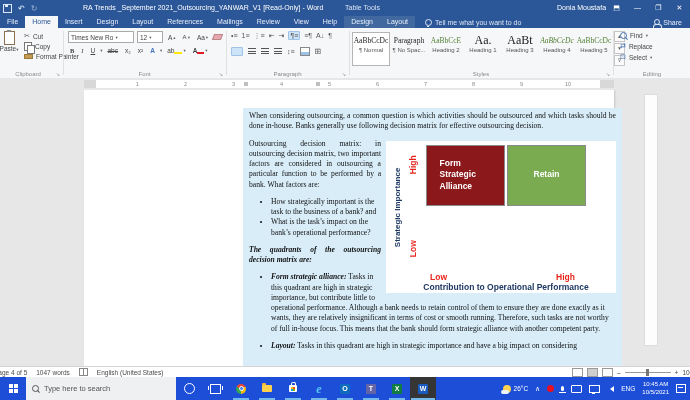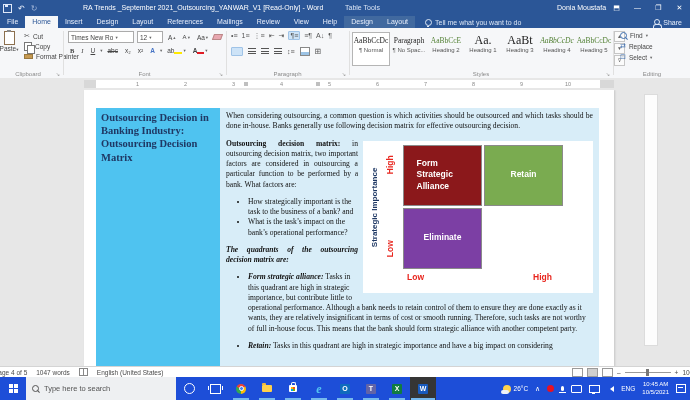--- a/index.html
+++ b/index.html
@@ -65,26 +65,26 @@
   .rstrip{position:absolute;left:84px;width:530px;top:2px;height:8px;background:#d8d8d8;}
   .rtext{position:absolute;left:12px;width:504px;top:0;height:8px;background:#fff;}
   .rnum{position:absolute;top:1px;font-size:5.5px;color:#8a8a8a;}
   .indent{position:absolute;width:4px;height:4px;background:#bfbfbf;top:2px;}
 
   
   .docarea{position:absolute;top:90px;left:0;right:0;bottom:33px;background:#e7e7e7;overflow:hidden;}
   .page{position:absolute;left:84px;top:0;width:530px;height:277px;background:#fff;box-shadow:1px 0 2px rgba(0,0,0,.15);}
   .scrollthumb{position:absolute;left:644px;top:4px;width:12px;height:250px;background:#fdfdfd;border:1px solid #dcdcdc;}
   .cell-side{position:absolute;left:12px;top:18px;width:134px;bottom:-5px;background:#4fc3f0;color:#1f3864;font-family:"Liberation Serif",serif;font-weight:bold;font-size:10.5px;line-height:1.26;padding:3px 5px;box-sizing:border-box;}
-  .cell-main{position:absolute;left:136px;top:18px;width:379px;bottom:-5px;background:#d8edf8;box-sizing:border-box;padding:3px 6px;font-family:"Liberation Serif",serif;font-size:7.6px;color:#111;line-height:1.35;}
+  .cell-main{position:absolute;left:159px;top:18px;width:379px;bottom:-5px;background:#d8edf8;box-sizing:border-box;padding:3px 6px;font-family:"Liberation Serif",serif;font-size:7.6px;color:#111;line-height:1.35;}
   .cell-main p{margin:0 0 7px 0;text-align:justify;}
   .cell-main ul{margin:0 0 7px 0;padding-left:22px;}
   .cell-main li{margin:0;}
   .bi{font-weight:bold;font-style:italic;}
-  .b{font-weight:bold;}
+  .b{font-weight:normal;}
 
   
   .fig{float:right;width:230px;height:152px;background:#fff;margin:2px 0 3px 5px;position:relative;font-family:"Liberation Sans",sans-serif;}
   .fgrid{position:absolute;left:40px;top:4px;width:160px;height:124px;display:grid;grid-template-columns:1fr 1fr;grid-template-rows:1fr 1fr;gap:2px;}
   .quad{border:1px solid #8a8a8a;color:#fff;font-weight:bold;font-size:8.5px;display:flex;align-items:center;justify-content:center;text-align:center;}
   .quad .lft{text-align:left;width:52px;}
   .axis-red{color:#e8251d;font-weight:bold;font-size:8.5px;position:absolute;white-space:nowrap;}
   .axis-navy{color:#1f3864;font-weight:bold;position:absolute;white-space:nowrap;}
   .rot{transform:rotate(-90deg);transform-origin:center;}
 
@@ -385,55 +385,50 @@
       <span class="rnum" style="left:436px;">9</span>
       <span class="rnum" style="left:481px;">10</span>
       <span class="indent" style="left:160px;"></span>
       <span class="indent" style="left:232px;"></span>
     </div>
   </div>
 
   <div class="docarea">
     <div class="page">
 
-      <div class="cell-side">
-        <span>Outsourcing Decision in Banking Industry: Outsourcing Decision Matrix</span>
-      </div>
 
       <div class="cell-main">
         <p>When considering outsourcing, a common question is which activities should be outsourced and which tasks should be done in-house. Banks generally use following decision matrix for effective outsourcing decision.</p>
 
         <div class="fig">
           <div class="axis-navy rot" style="left:-43px;top:61px;width:110px;text-align:center;font-size:8px;">Strategic Importance</div>
           <div class="axis-red rot" style="left:15px;top:18px;width:26px;text-align:center;">High</div>
           <div class="axis-red rot" style="left:15px;top:102px;width:26px;text-align:center;">Low</div>
           <div class="fgrid">
             <div class="quad" style="background: rgb(139, 24, 27);">
                 <span class="lft">Form Strategic Alliance</span>
               </div>
             <div class="quad" style="background: rgb(122, 171, 80);">
                 <span>Retain</span>
               </div>
-            <div class="quad" style="background: rgb(124, 63, 164);">
-                <span>Eliminate</span>
-              </div>
           </div>
           <div class="axis-red" style="left:44px;top:131px;">Low</div>
           <div class="axis-red" style="left:170px;top:131px;">High</div>
+          <div class="axis-navy" style="left:18px;right:8px;top:141px;text-align:center;font-size:8.5px;">Contribution to Operational Performance</div>
         </div>
 
         <p><span class="b">Outsourcing decision matrix:</span><span> in outsourcing decision matrix, two important factors are considered in outsourcing a particular function to be performed by a bank. What factors are:</span></p>
         <ul>
           <li>How strategically important is the task to the business of a bank? and</li>
           <li>What is the task’s impact on the bank’s operational performance?</li>
         </ul>
         <p class="bi">The quadrants of the outsourcing decision matrix are:</p>
         <ul>
           <li style="margin-bottom:7px;"><span class="bi">Form strategic alliance:</span><span> Tasks in this quadrant are high in strategic importance, but contribute little to operational performance. Although a bank needs to retain control of them to ensure they are done exactly as it wants, they are relatively insignificant in terms of cost or smooth running. Therefore, such tasks are not worthy of full in-house focus. This means that the bank should form strategic alliance with another competent party.</span></li>
-          <li><span class="bi">Retain:</span><span> Tasks in this quadrant are high in strategic importance and have a big impact on considering</span></li>
+          <li><span class="bi">Layout:</span><span> Tasks in this quadrant are high in strategic importance and have a big impact on considering</span></li>
         </ul>
       </div>
     </div>
     <div class="scrollthumb"></div>
   </div>
 
   <div class="statusbar">
     <div class="lgrp">
       <span>Page 4 of 5</span>
       <span>1047 words</span>

